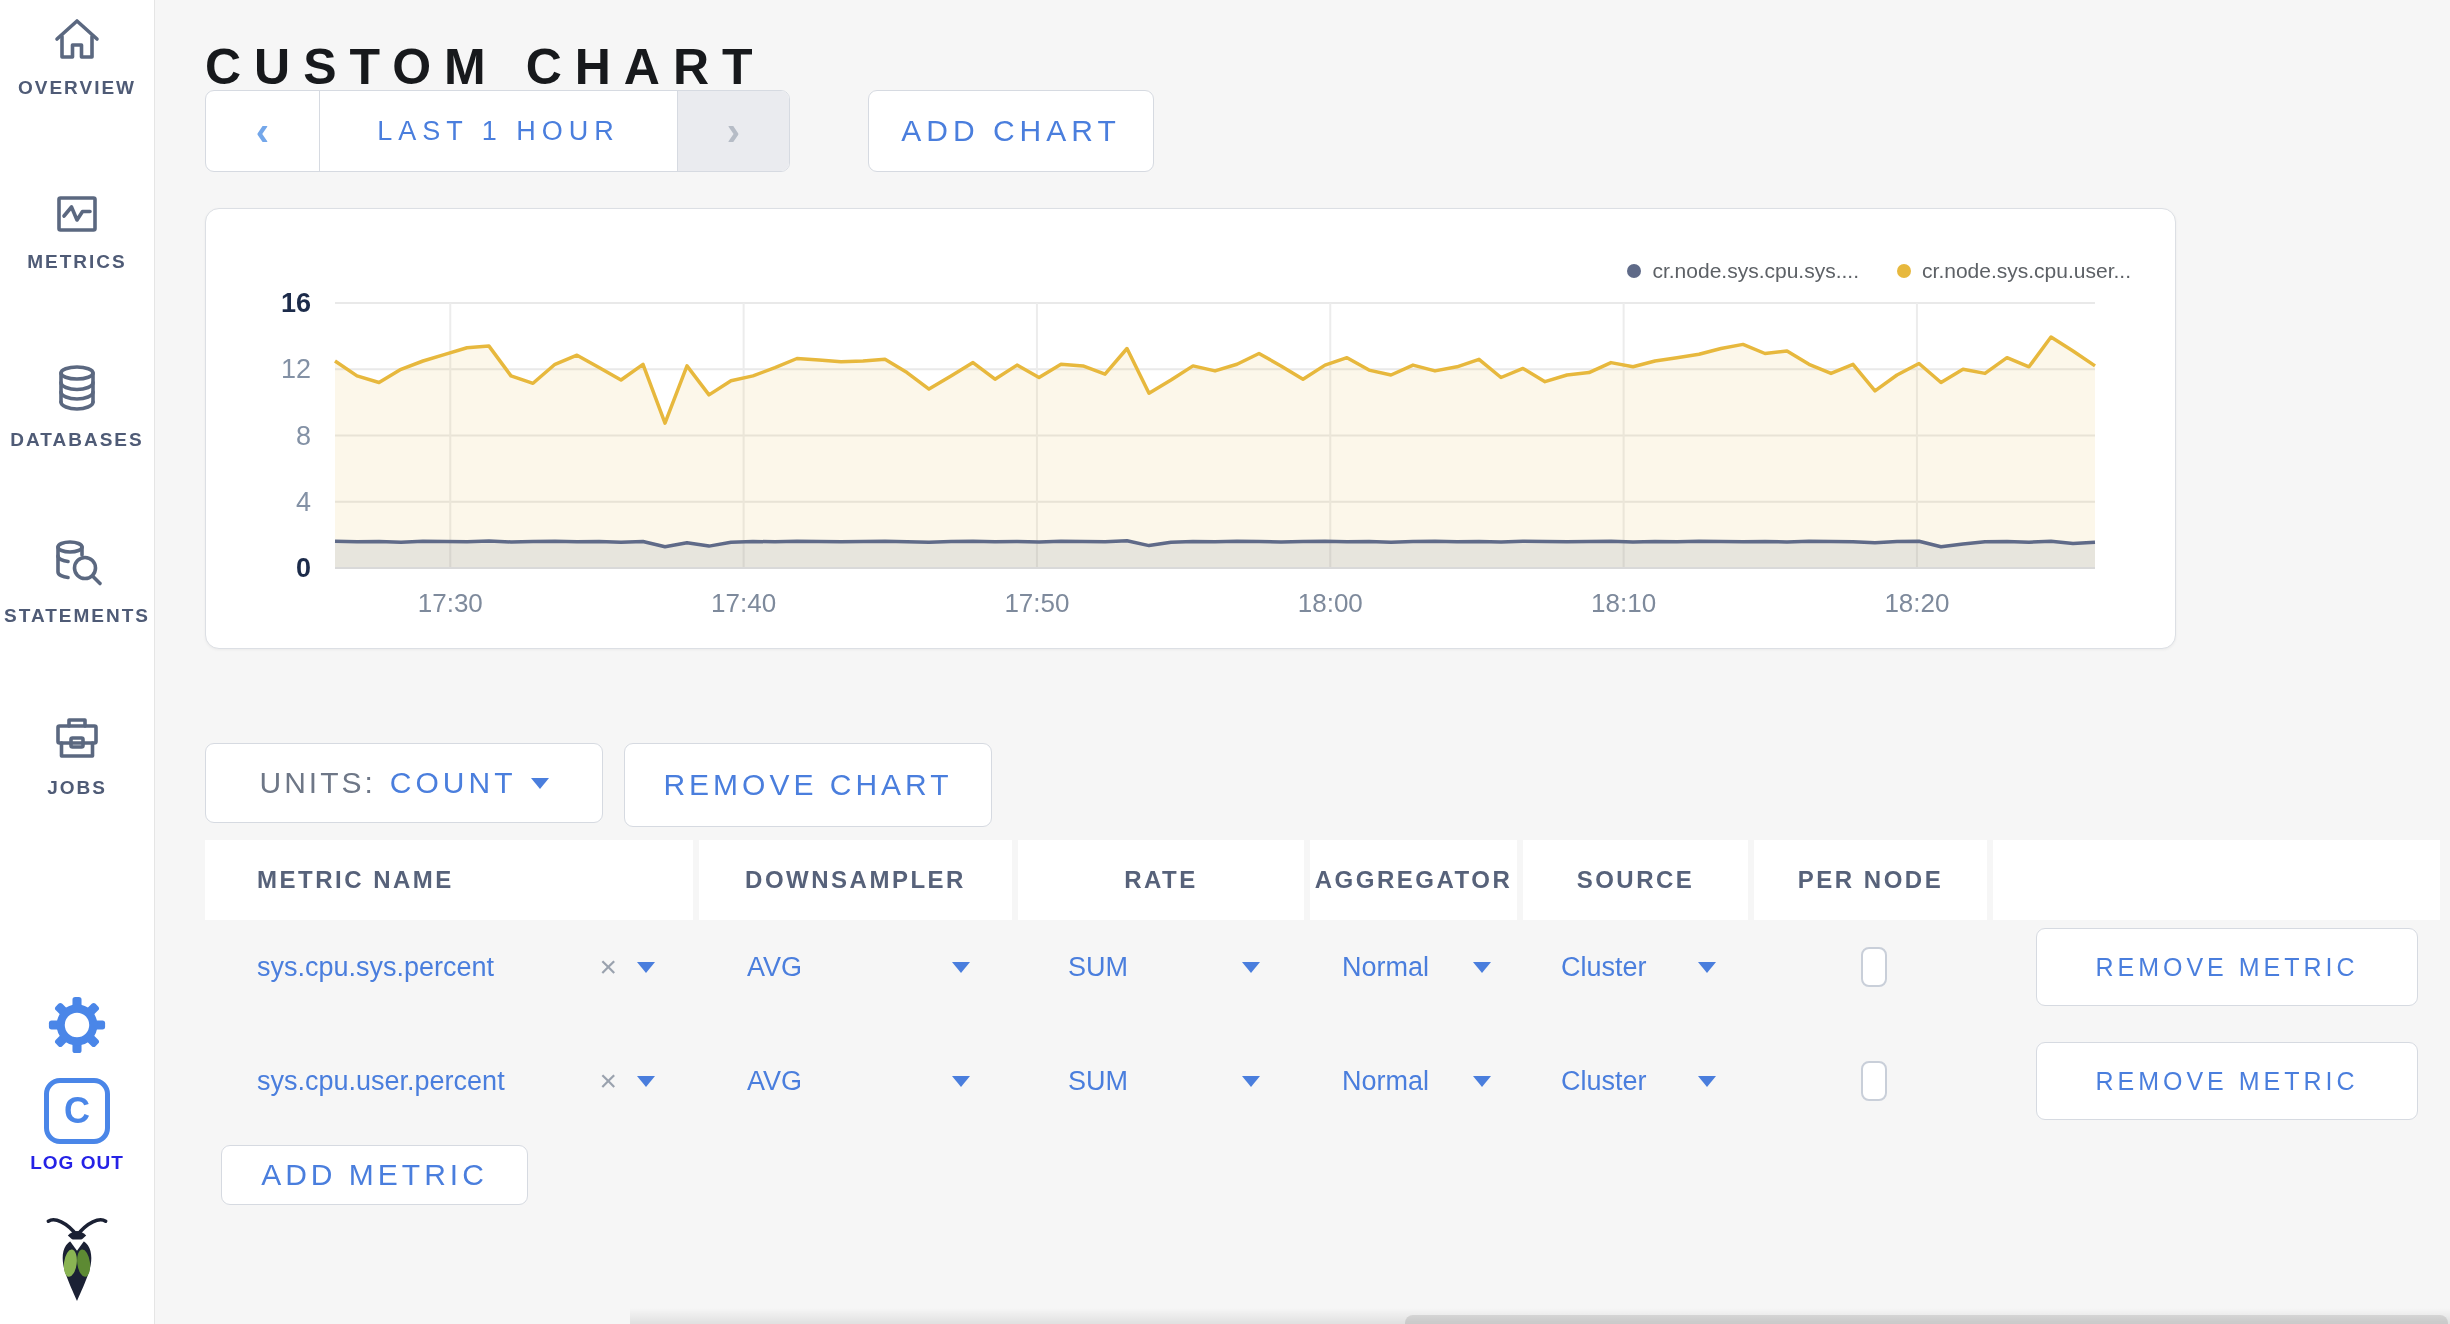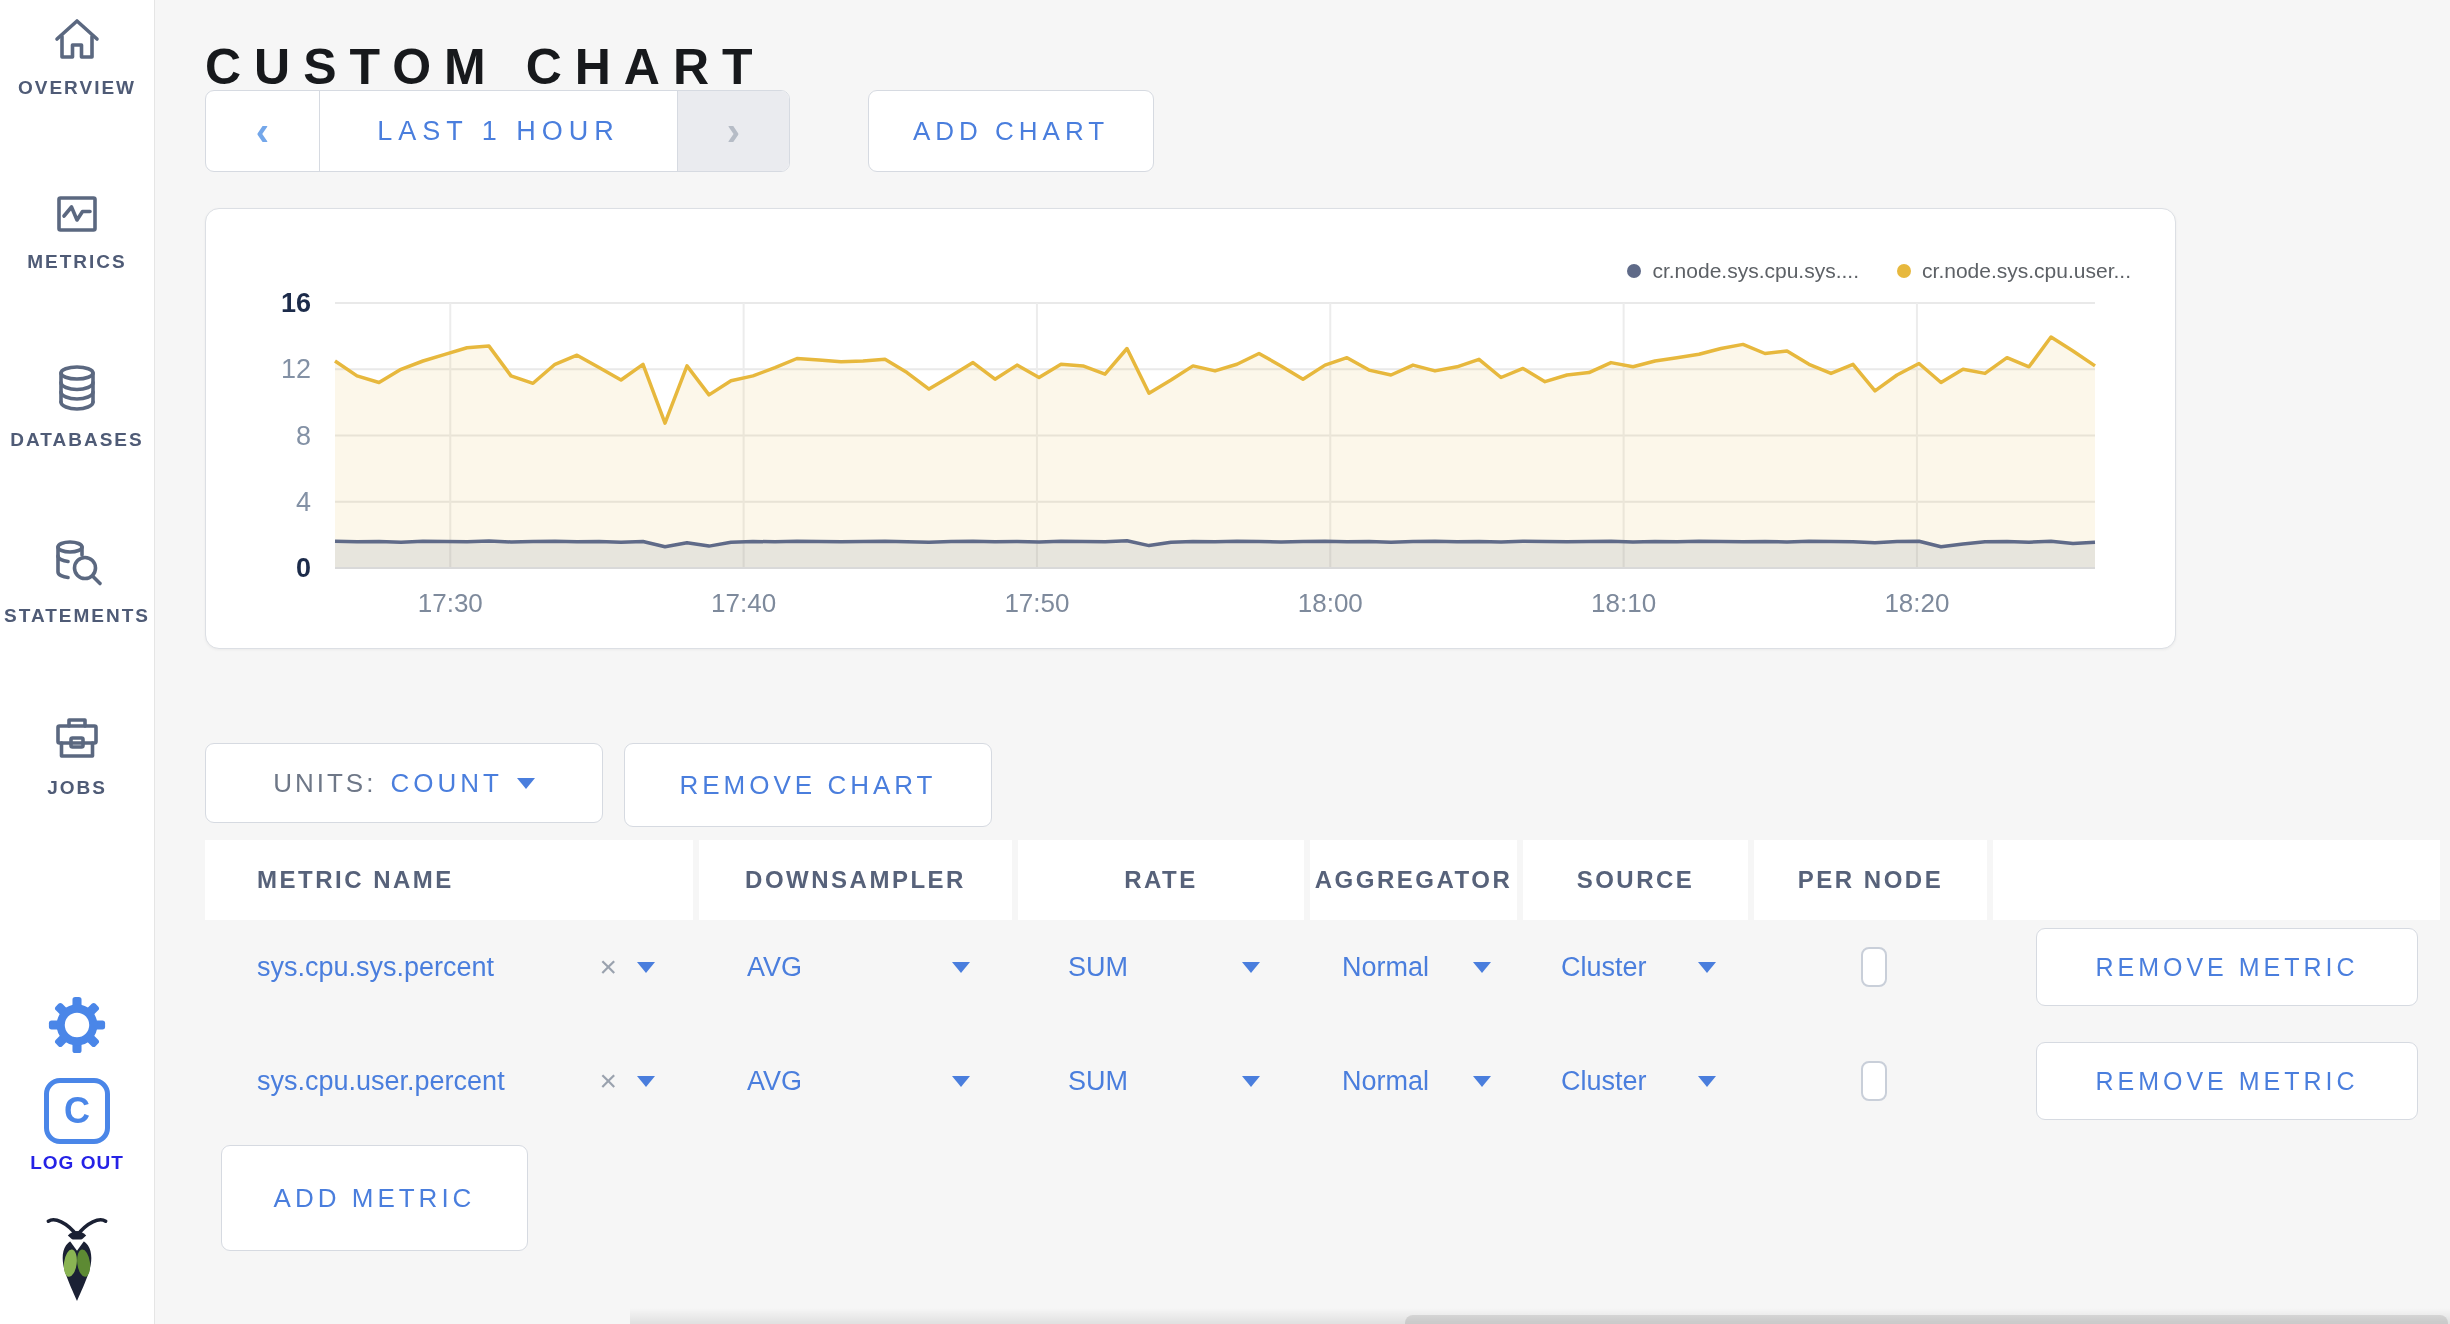--- a/index.html
+++ b/index.html
@@ -10,21 +10,21 @@
   .sidebar{position:absolute;left:0;top:0;width:154px;height:1324px;background:#fff;border-right:1px solid #e5e5e5;}
   .nav-item{position:absolute;left:0;width:154px;text-align:center;cursor:pointer;}
   .nav-item .ico{display:block;margin:0 auto;}
   .nav-label{display:block;margin-top:9px;font-size:19px;font-weight:bold;letter-spacing:2px;color:#4f5b76;}
   .logout-label{display:block;margin-top:8px;font-size:19px;font-weight:bold;letter-spacing:1px;color:#2522e6;}
   .c-box{width:56px;height:56px;margin:0 auto;border:5px solid #4a86e8;border-radius:16px;display:flex;align-items:center;justify-content:center;}
   .c-box span{font-size:36px;font-weight:bold;color:#4a86e8;line-height:1;}
 
   
   .page-title{position:absolute;left:205px;top:0px;font-size:50px;font-weight:700;letter-spacing:13px;color:#17191c;line-height:66px;}
-  .btn{background:#fff;border:1px solid #d6dae1;border-radius:9px;display:flex;align-items:center;justify-content:center;color:#4a7edd;letter-spacing:5px;font-size:26px;cursor:pointer;box-sizing:border-box;}
+  .btn{background:#fff;border:1px solid #d6dae1;border-radius:9px;display:flex;align-items:center;justify-content:center;color:#4a7edd;letter-spacing:5px;font-size:30px;cursor:pointer;box-sizing:border-box;}
   .time-picker{position:absolute;left:205px;top:90px;width:585px;height:82px;background:#fff;border:1px solid #d6dae1;border-radius:9px;display:flex;box-sizing:border-box;overflow:hidden;}
   .tp-seg{display:flex;align-items:center;justify-content:center;height:100%;box-sizing:border-box;cursor:pointer;}
   .tp-prev{width:114px;border-right:1px solid #d6dae1;color:#74a7ea;font-size:40px;font-weight:bold;}
   .tp-label{flex:1;color:#4a7edd;font-size:27px;letter-spacing:6px;}
   .tp-next{width:112px;border-left:1px solid #d6dae1;background:#eaebef;color:#b6bcc6;font-size:40px;font-weight:bold;}
   .add-chart{position:absolute;left:868px;top:90px;width:286px;height:82px;}
 
   
   .chart-card{position:absolute;left:205px;top:208px;width:1971px;height:441px;background:#fff;border:1px solid #dcdfe4;border-radius:14px;box-shadow:0 1px 3px rgba(0,0,0,0.05);box-sizing:border-box;}
   .legend{position:absolute;top:50px;right:44px;display:flex;gap:38px;align-items:center;}
@@ -53,21 +53,21 @@
   .cell-metric .clear-x{margin-left:auto;color:#9aa2ae;font-size:30px;cursor:pointer;}
   .cell-metric .caret{margin-left:20px;cursor:pointer;}
   .cell-dd{justify-content:space-between;padding:0 48px;}
   .cell-agg{justify-content:space-between;padding:0 50px;}
   .cell-rate{justify-content:space-between;padding:0 32px;}
   .cell-src{justify-content:space-between;padding:0 38px;gap:20px;}
   .cell-node{justify-content:center;}
   .checkbox{width:22px;height:36px;border:2px solid #c9cfd9;border-radius:8px;background:#fff;cursor:pointer;}
   .cell-remove{justify-content:flex-start;}
   .remove-metric{width:382px;height:78px;margin-left:43px;letter-spacing:4px;font-size:25px;}
-  .add-metric{position:absolute;left:221px;top:1145px;width:307px;height:106px;letter-spacing:4px;}
+  .add-metric{position:absolute;left:221px;top:1145px;width:307px;height:60px;letter-spacing:4px;}
 
   .bottom-shadow{position:absolute;left:630px;right:0;bottom:0;height:16px;background:linear-gradient(to bottom,rgba(0,0,0,0),rgba(0,0,0,0.09));}
   .bottom-bar{position:absolute;left:1405px;right:2px;bottom:0;height:9px;background:rgba(0,0,0,0.10);border-radius:8px 8px 0 0;}
 </style>
 </head>
 <body>
 
 <div class="page">
 
   <aside class="sidebar">

